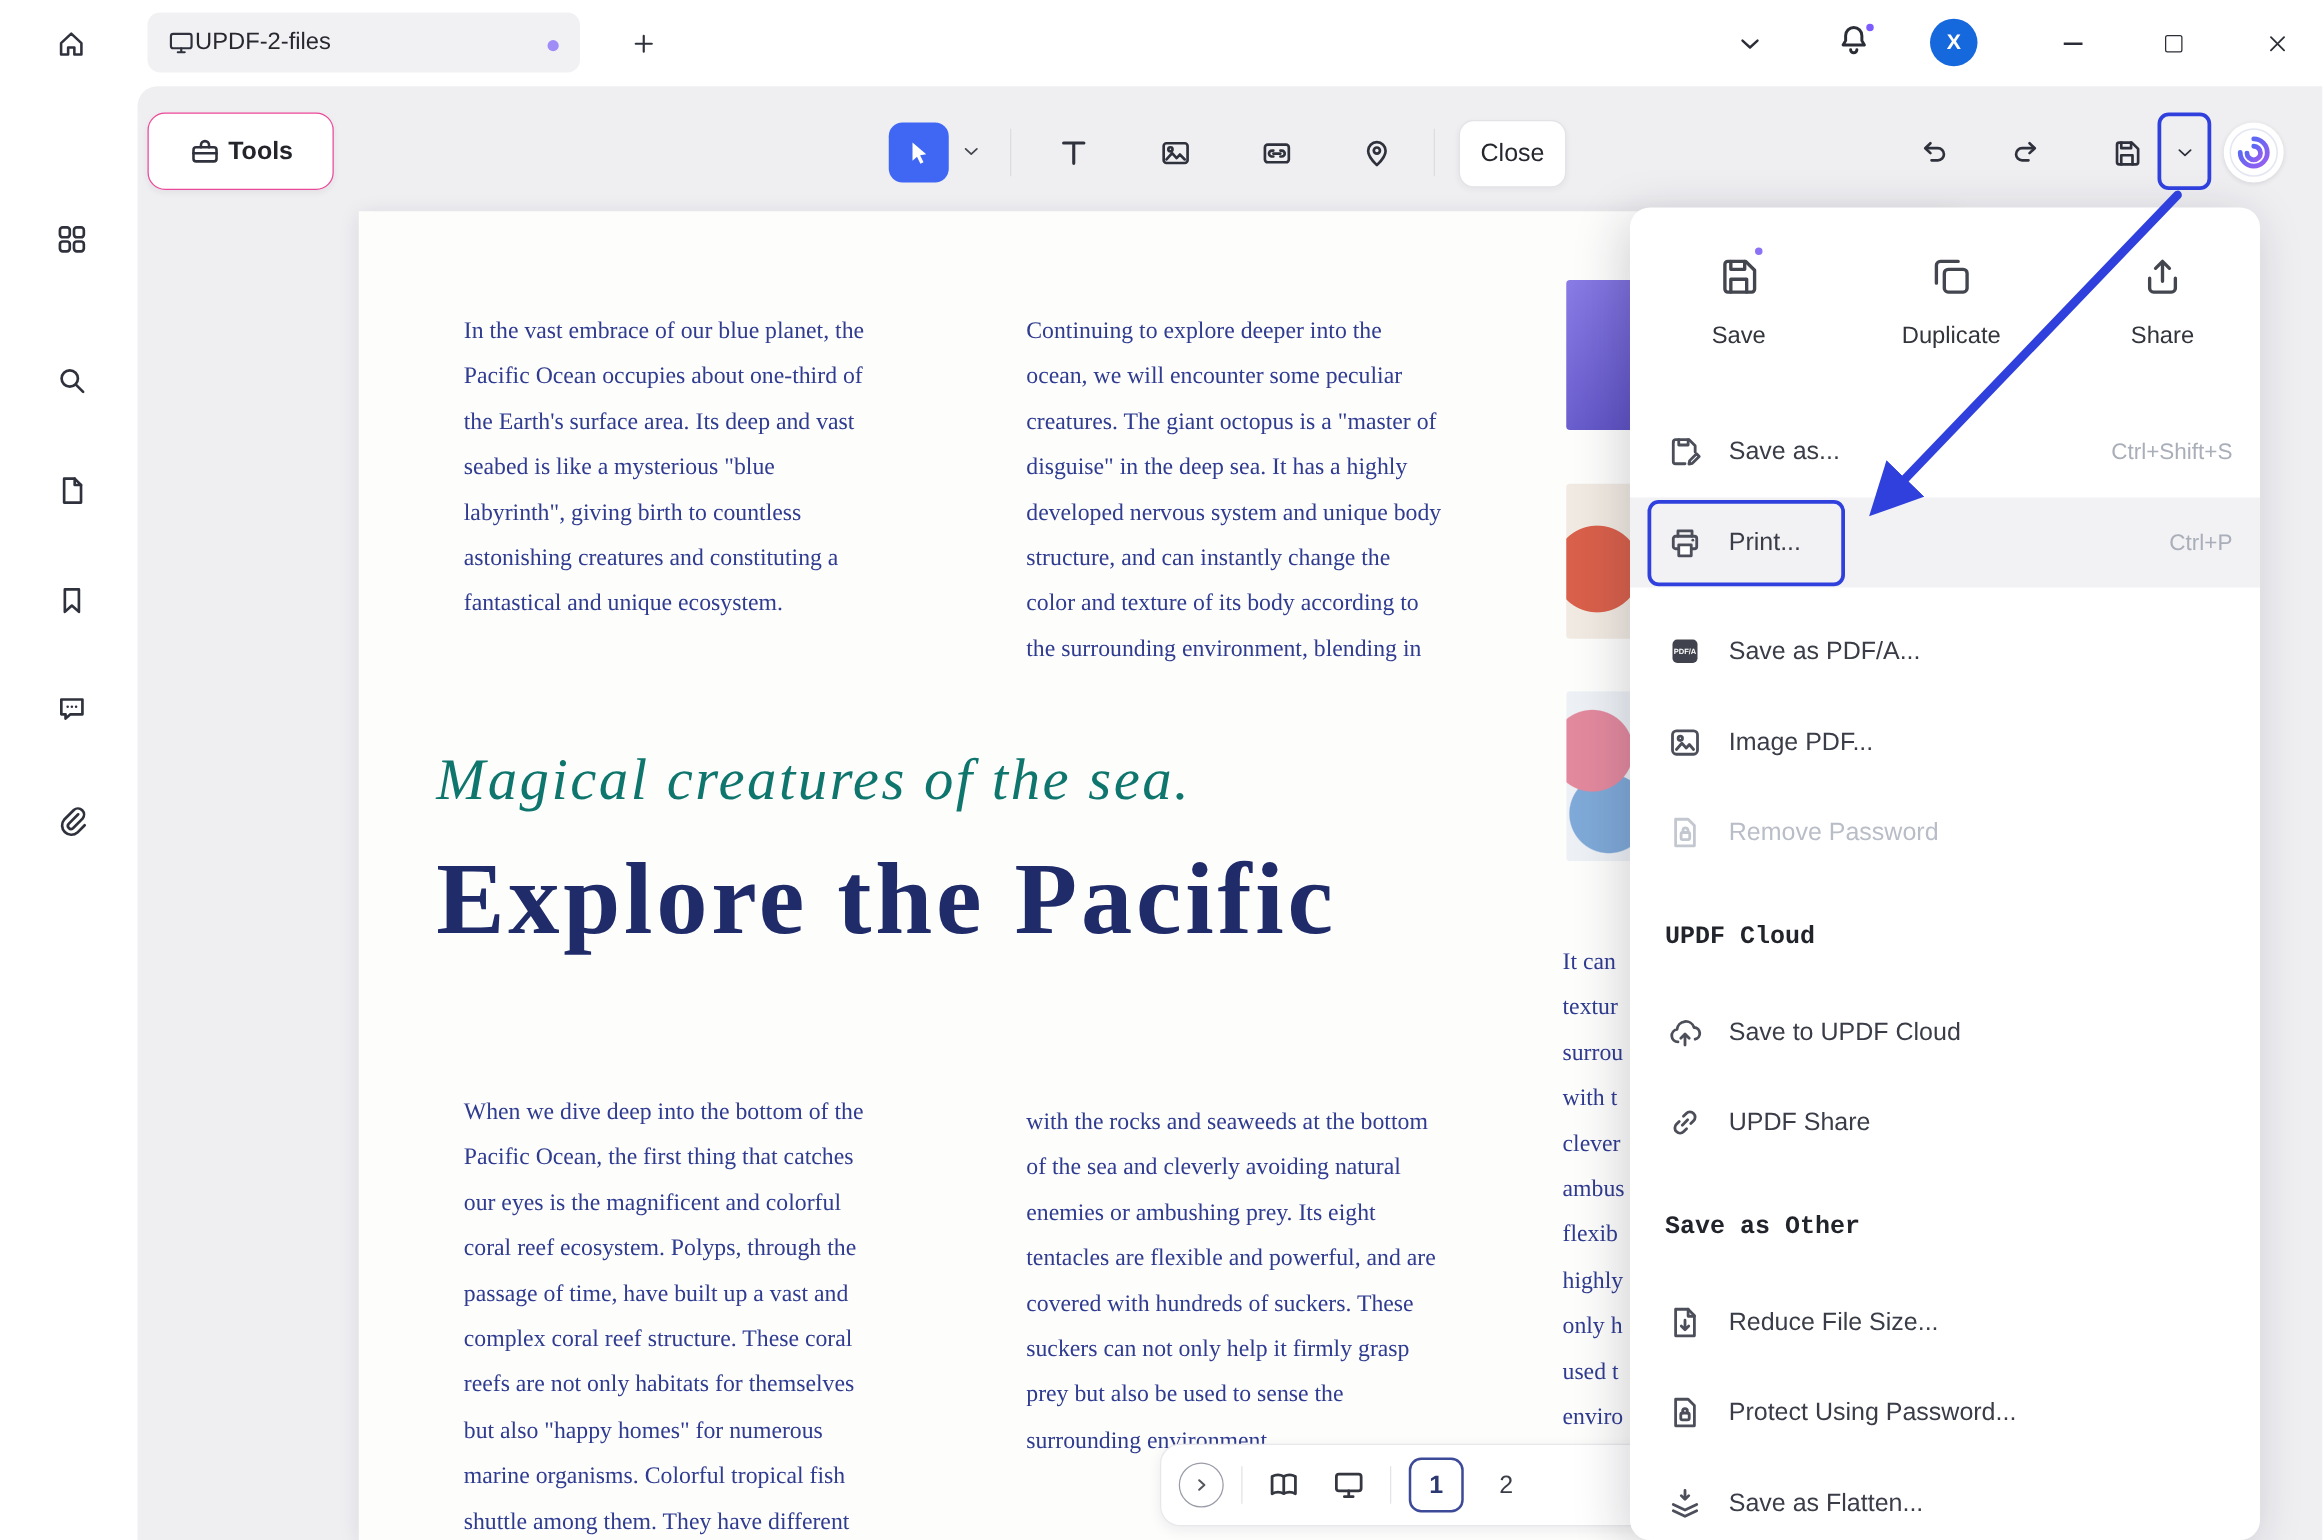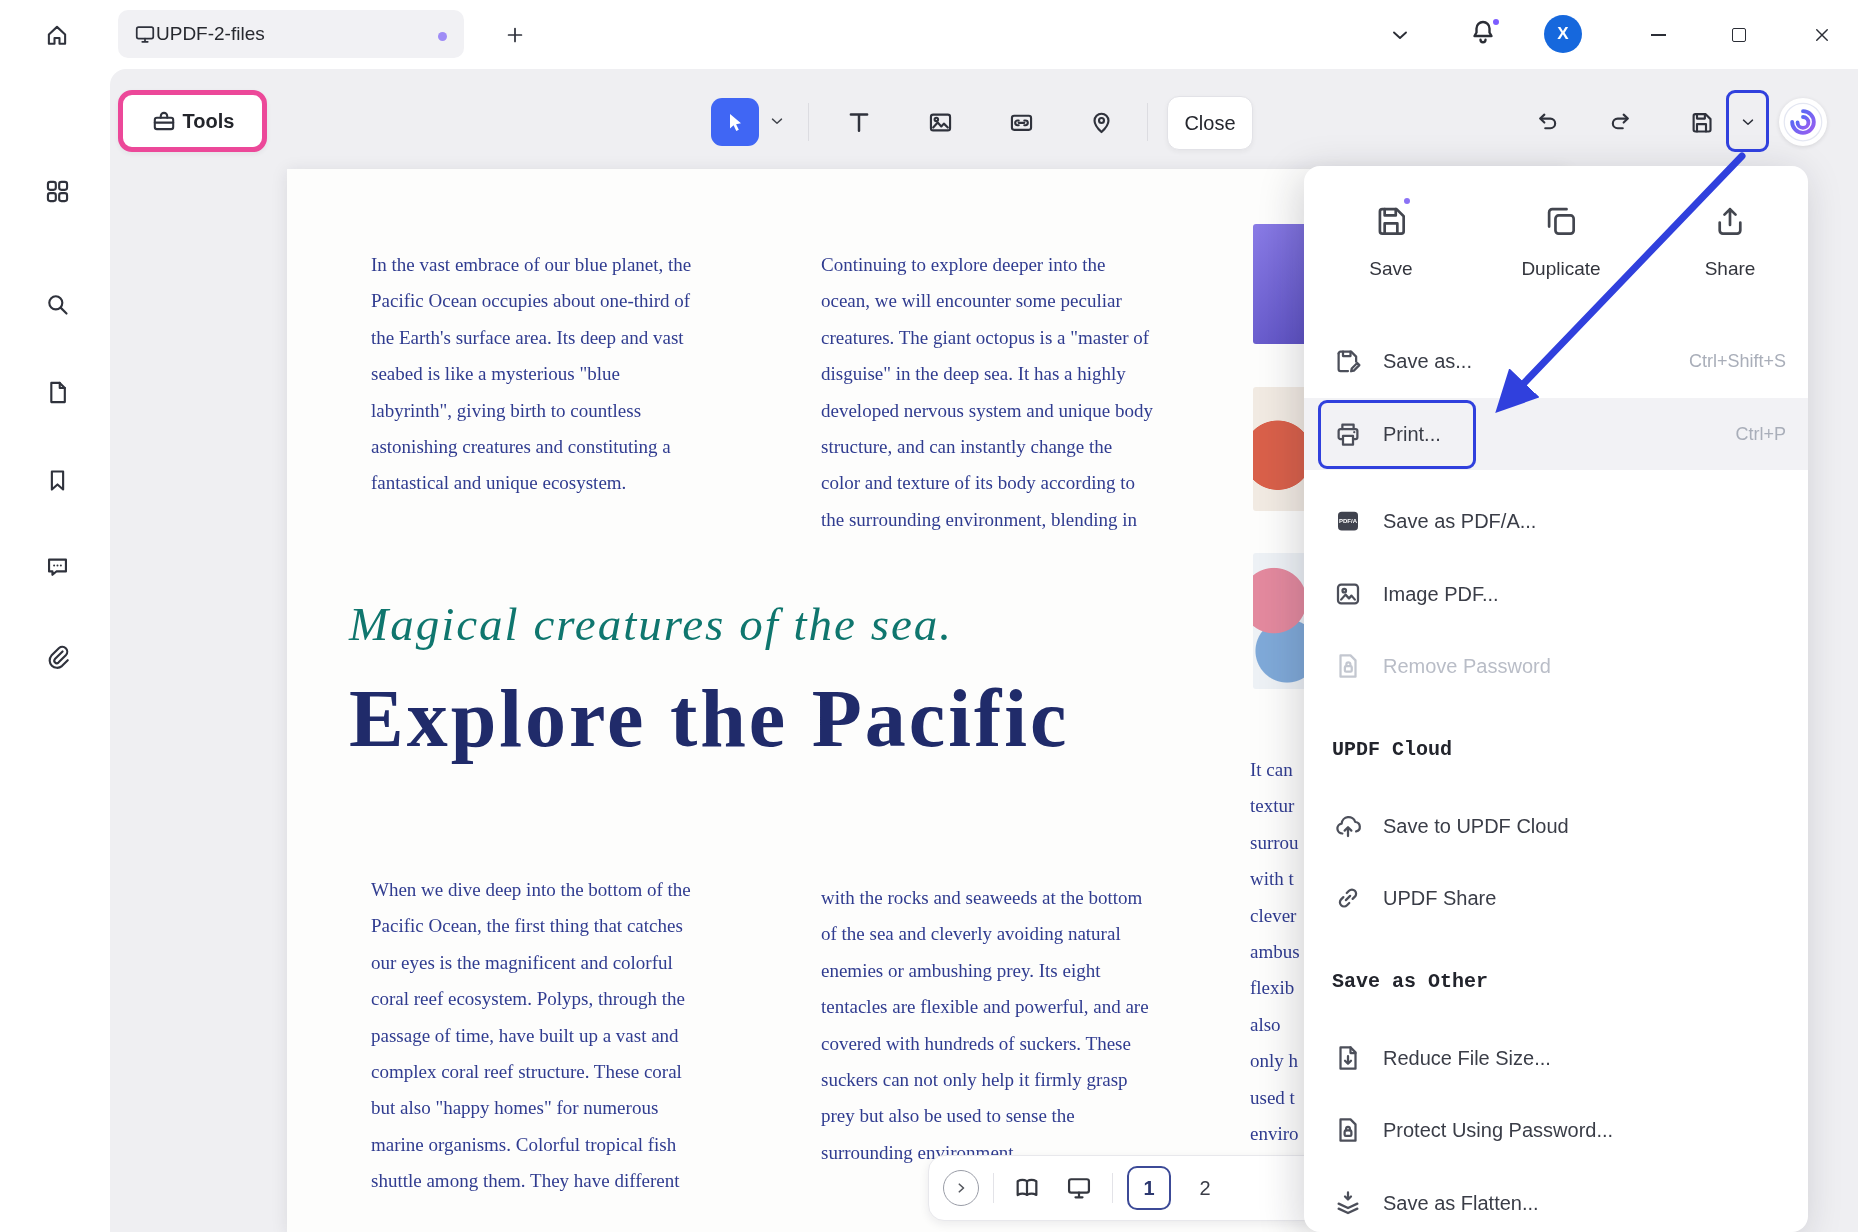--- a/index.html
+++ b/index.html
@@ -26,21 +26,21 @@
   .max-glyph { width:14px; height:14px; border:1.8px solid #2b2e36; border-radius:2px; }
 
   
   .sidebar { position:absolute; left:0; top:69px; width:110px; height:1163px; background:#fff; }
   .side-icon { position:absolute; left:35px; width:44px; height:44px; display:flex; align-items:center; justify-content:center; color:#2f323c; }
 
   
   .main { position:absolute; left:110px; top:69px; width:1748px; height:1163px; background:#efeff2; border-top-left-radius:16px; }
 
   
-  .tools-btn { position:absolute; left:118px; top:90px; width:149px; height:62px; background:#fff; border:5px solid #ec4899; border-radius:14px; box-shadow:0 2px 5px rgba(30,32,45,.06); display:flex; align-items:center; justify-content:center; gap:6px; font-size:20px; font-weight:600; color:#23252b; }
+  .tools-btn { position:absolute; left:118px; top:90px; width:149px; height:62px; background:#fff; border:1px solid #ec4899; border-radius:14px; box-shadow:0 2px 5px rgba(30,32,45,.06); display:flex; align-items:center; justify-content:center; gap:6px; font-size:20px; font-weight:600; color:#23252b; }
   .sel-tool { position:absolute; left:711px; top:98px; width:48px; height:48px; background:#4066f4; border-radius:11px; display:flex; align-items:center; justify-content:center; }
   .tool-caret { position:absolute; left:768px; top:112px; width:22px; height:20px; color:#44474f; }
   .tb-div { position:absolute; top:103px; width:1px; height:38px; background:#dcdce1; }
   .tool-btn { position:absolute; top:102px; width:40px; height:40px; display:flex; align-items:center; justify-content:center; color:#2b2e36; }
   .close-btn { position:absolute; left:1167px; top:96px; width:86px; height:54px; background:#fff; border:1px solid #e2e2e7; border-radius:12px; box-shadow:0 2px 5px rgba(30,32,45,.05); display:flex; align-items:center; justify-content:center; font-size:20px; color:#25272e; }
   .ai-btn { position:absolute; left:1779px; top:98px; width:48px; height:48px; border-radius:50%; background:#fff; box-shadow:0 1px 4px rgba(30,32,45,.12); display:flex; align-items:center; justify-content:center; }
 
   
   .page { position:absolute; left:287px; top:169px; width:1280px; height:1063px; background:#fdfdfc; box-shadow:0 2px 16px rgba(25,28,45,.10); }
   .para { position:absolute; font-family:"Liberation Serif", serif; font-size:19px; color:#303c90; }
@@ -329,20 +329,21 @@
   <div class="h-italic">Magical creatures of the sea.</div>
   <div class="h-main">Explore the Pacific</div>
 
   <div class="para" style="left:371px; top:872px">
       <div class="line">When we dive deep into the bottom of the</div>
       <div class="line">Pacific Ocean, the first thing that catches</div>
       <div class="line">our eyes is the magnificent and colorful</div>
       <div class="line">coral reef ecosystem. Polyps, through the</div>
       <div class="line">passage of time, have built up a vast and</div>
       <div class="line">complex coral reef structure. These coral</div>
+      <div class="line">reefs are not only habitats for themselves</div>
       <div class="line">but also "happy homes" for numerous</div>
       <div class="line">marine organisms. Colorful tropical fish</div>
       <div class="line">shuttle among them. They have different</div>
     </div>
   <div class="para" style="left:821px; top:880px">
       <div class="line">with the rocks and seaweeds at the bottom</div>
       <div class="line">of the sea and cleverly avoiding natural</div>
       <div class="line">enemies or ambushing prey. Its eight</div>
       <div class="line">tentacles are flexible and powerful, and are</div>
       <div class="line">covered with hundreds of suckers. These</div>
@@ -352,21 +353,21 @@
     </div>
 
   <div class="clipped">
       <div class="line">It can</div>
       <div class="line">textur</div>
       <div class="line">surrou</div>
       <div class="line">with t</div>
       <div class="line">clever</div>
       <div class="line">ambus</div>
       <div class="line">flexib</div>
-      <div class="line">also</div>
+      <div class="line">highly</div>
       <div class="line">only h</div>
       <div class="line">used t</div>
       <div class="line">enviro</div>
     </div>
 
   <div class="img-strip" style="top:224px; height:120px; background:linear-gradient(135deg,#8a7ce6,#5c50c2);"></div>
   <div class="img-strip" style="top:387px; height:124px; background:radial-gradient(circle at 45% 55%, #d9604a 0 46%, #f1eae2 47%);"></div>
   <div class="img-strip" style="top:553px; height:136px; background:radial-gradient(circle at 38% 35%, #e3899e 0 34%, transparent 35%), radial-gradient(circle at 62% 72%, #7fa9d8 0 30%, transparent 31%), #edf1f5;"></div>
 
   <div class="pager">

